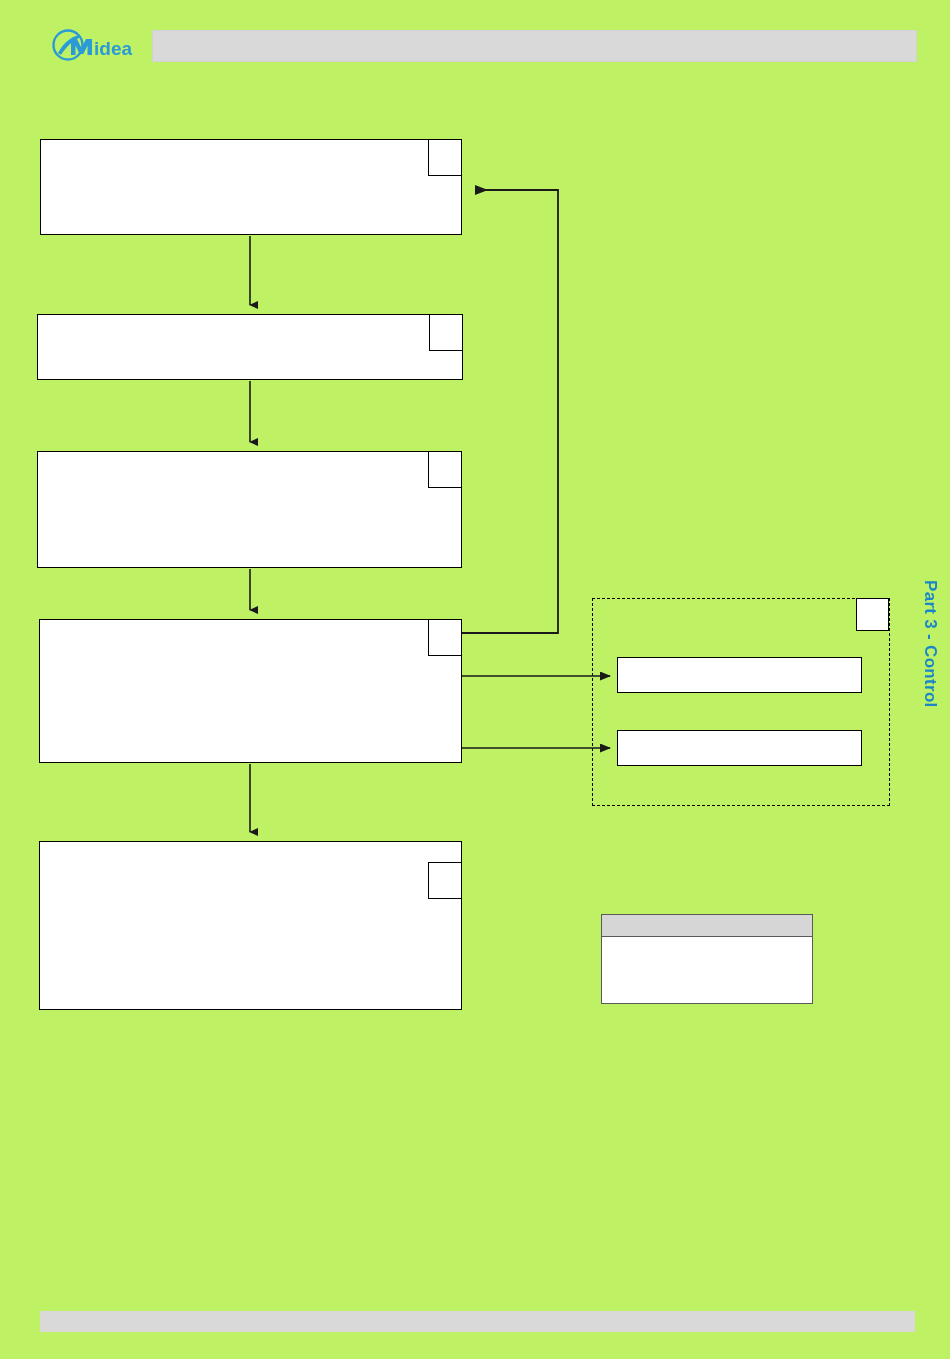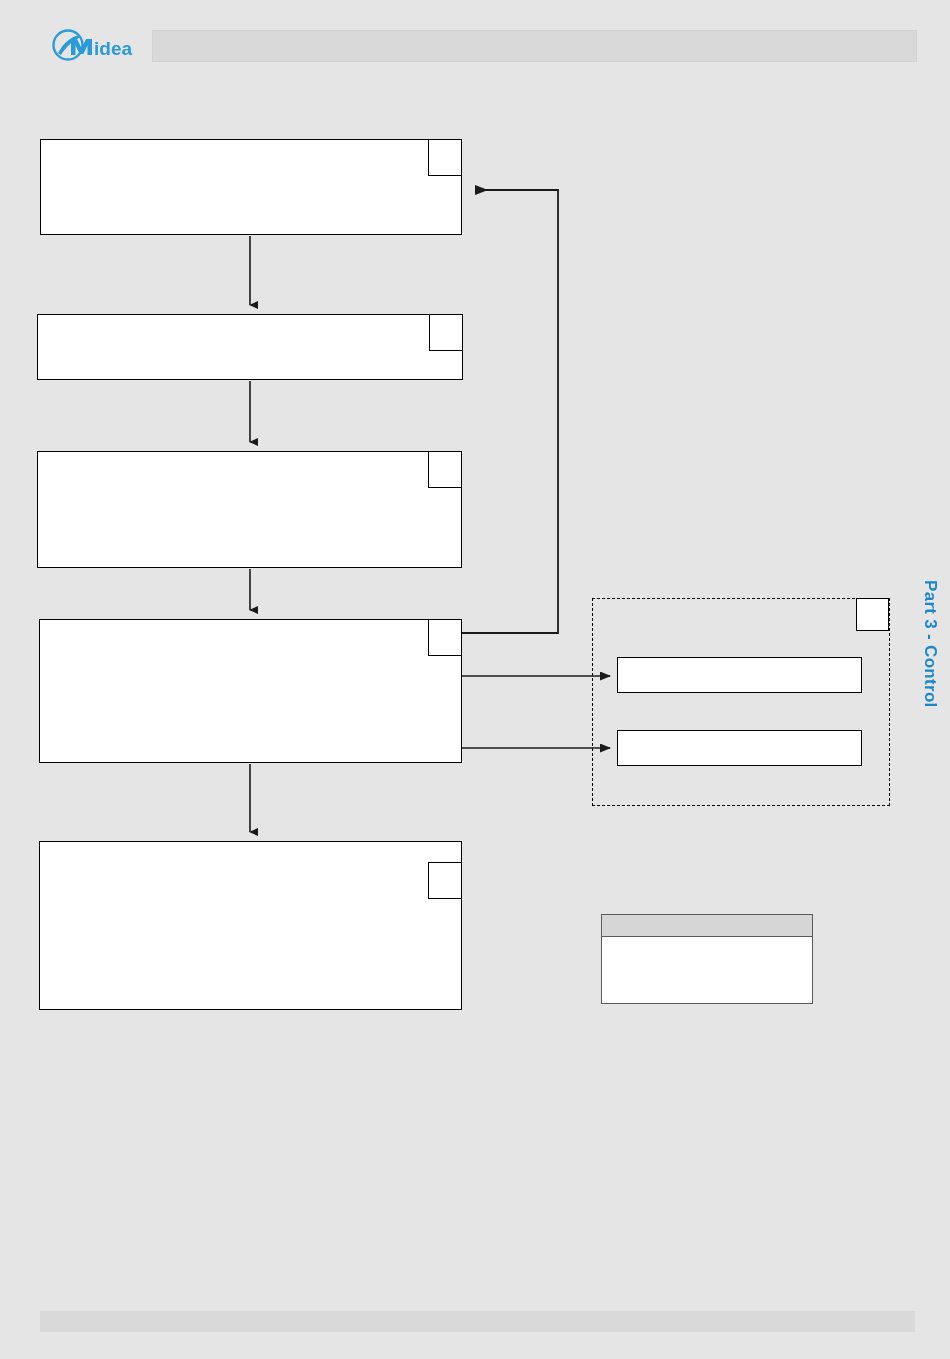--- a/index.html
+++ b/index.html
@@ -7,21 +7,21 @@
     padding: 0;
     background: #ffffff;
   }
   body {
     font-family: "Liberation Sans", sans-serif;
   }
   #page {
     position: relative;
     width: 950px;
     height: 1359px;
-    background: #e5e5e5;
+    background: #bef264;
     overflow: hidden;
   }
 
   
   #header-band {
     position: absolute;
     left: 152px;
     top: 30px;
     width: 765px;
     height: 32px;

